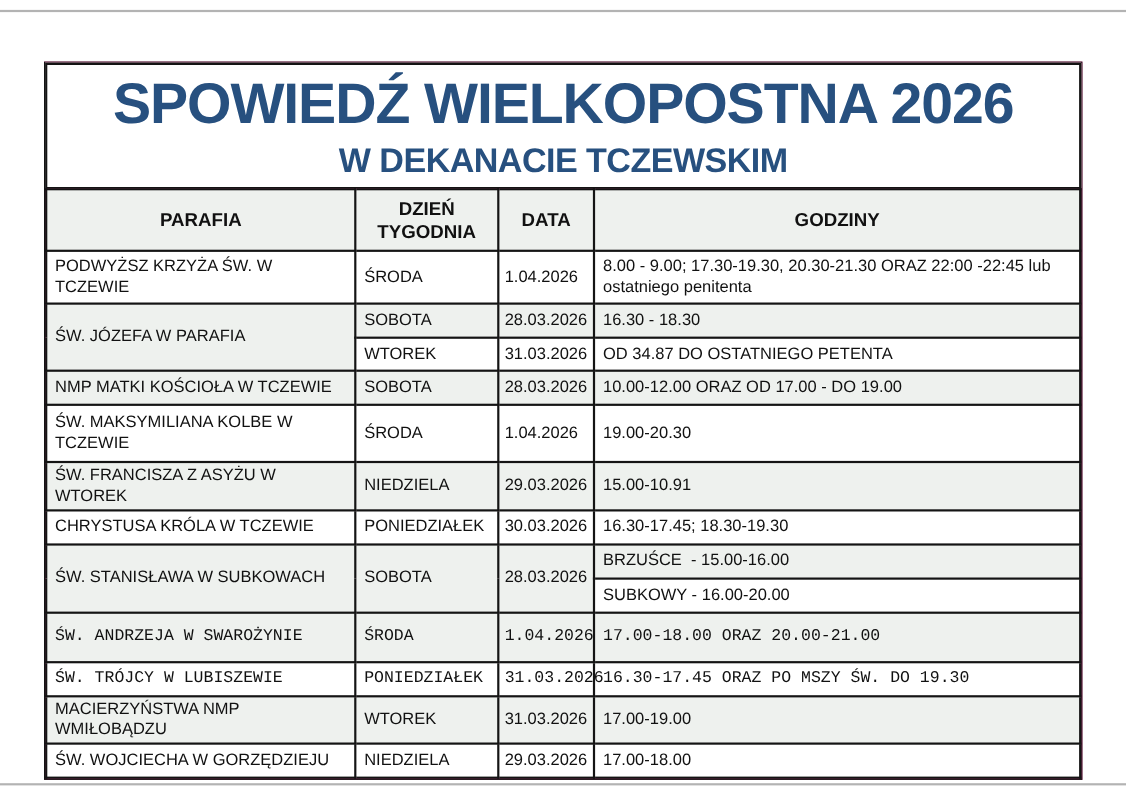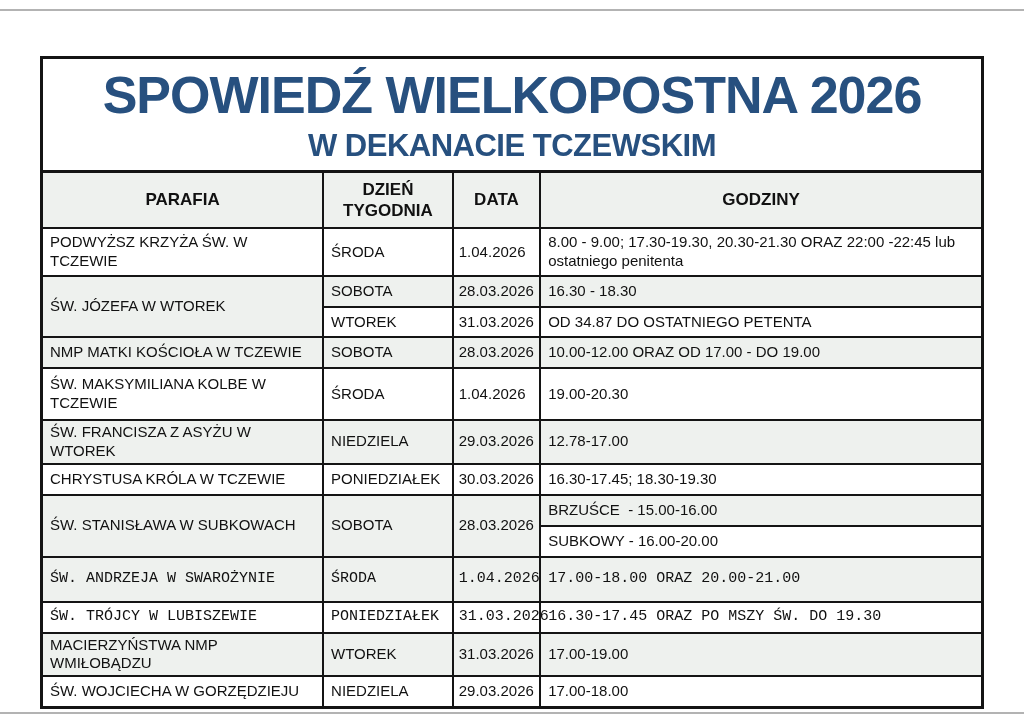--- a/index.html
+++ b/index.html
@@ -54,21 +54,21 @@
         </tr>
     </thead>
     <tbody>
         <tr style="height: 48px;">
           <td class="col-parafia">PODWYŻSZ KRZYŻA ŚW. W TCZEWIE</td>
           <td class="col-dzien_tygodnia">ŚRODA</td>
           <td class="col-data">1.04.2026</td>
           <td class="col-godziny">8.00 - 9.00; 17.30-19.30, 20.30-21.30 ORAZ 22:00 -22:45 lub ostatniego penitenta</td>
         </tr>
         <tr style="height: 31px;">
-          <td rowspan="2" class="col-parafia shade">ŚW. JÓZEFA W WTOREK</td>
+          <td rowspan="2" class="col-parafia shade">ŚW. JÓZEFA W PARAFIA</td>
           <td class="col-dzien_tygodnia shade">SOBOTA</td>
           <td class="col-data shade">28.03.2026</td>
           <td class="col-godziny shade">16.30 - 18.30</td>
         </tr>
         <tr style="height: 30px;">
           <td class="col-dzien_tygodnia">WTOREK</td>
           <td class="col-data">31.03.2026</td>
           <td class="col-godziny">OD 34.87 DO OSTATNIEGO PETENTA</td>
         </tr>
         <tr style="height: 31px;">
@@ -80,21 +80,21 @@
         <tr style="height: 52px;">
           <td class="col-parafia">ŚW. MAKSYMILIANA KOLBE W TCZEWIE</td>
           <td class="col-dzien_tygodnia">ŚRODA</td>
           <td class="col-data">1.04.2026</td>
           <td class="col-godziny">19.00-20.30</td>
         </tr>
         <tr style="height: 30px;">
           <td class="col-parafia shade">ŚW. FRANCISZA Z ASYŻU W WTOREK</td>
           <td class="col-dzien_tygodnia shade">NIEDZIELA</td>
           <td class="col-data shade">29.03.2026</td>
-          <td class="col-godziny shade">12.78-17.00</td>
+          <td class="col-godziny shade">15.00-10.91</td>
         </tr>
         <tr style="height: 31px;">
           <td class="col-parafia">CHRYSTUSA KRÓLA W TCZEWIE</td>
           <td class="col-dzien_tygodnia">PONIEDZIAŁEK</td>
           <td class="col-data">30.03.2026</td>
           <td class="col-godziny">16.30-17.45; 18.30-19.30</td>
         </tr>
         <tr style="height: 31px;">
           <td rowspan="2" class="col-parafia shade">ŚW. STANISŁAWA W SUBKOWACH</td>
           <td rowspan="2" class="col-dzien_tygodnia shade">SOBOTA</td>

